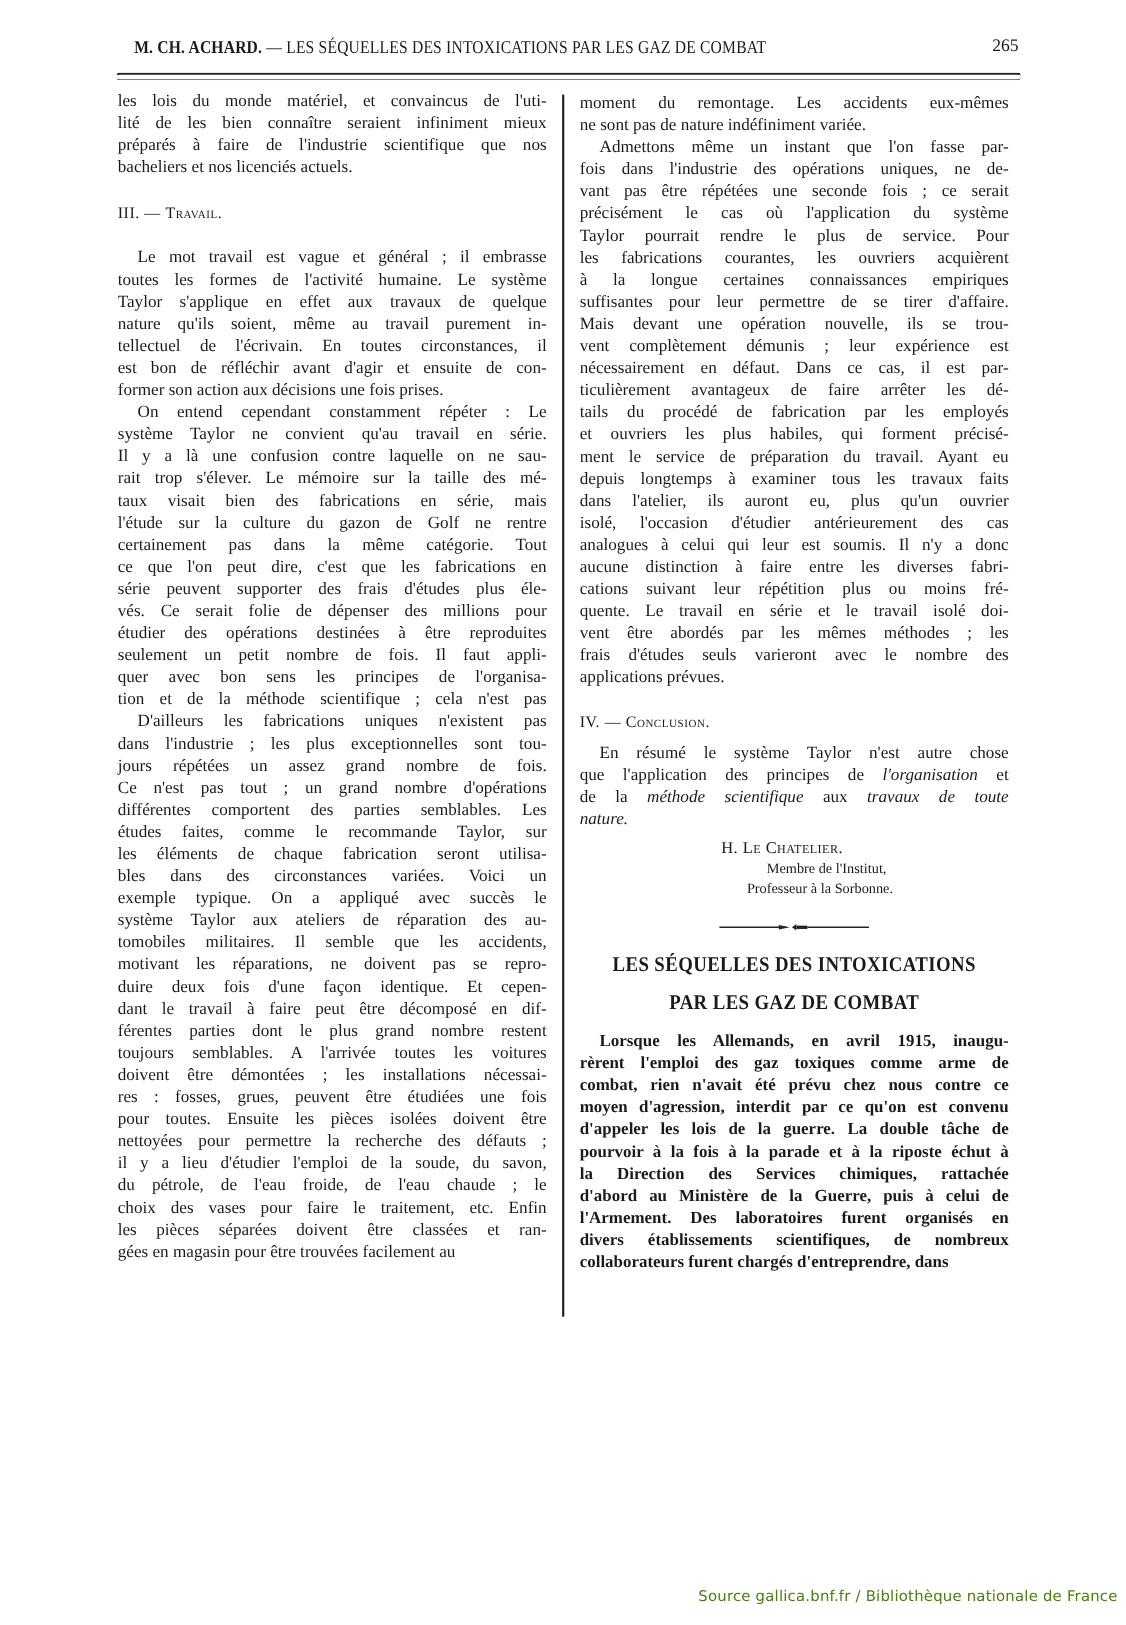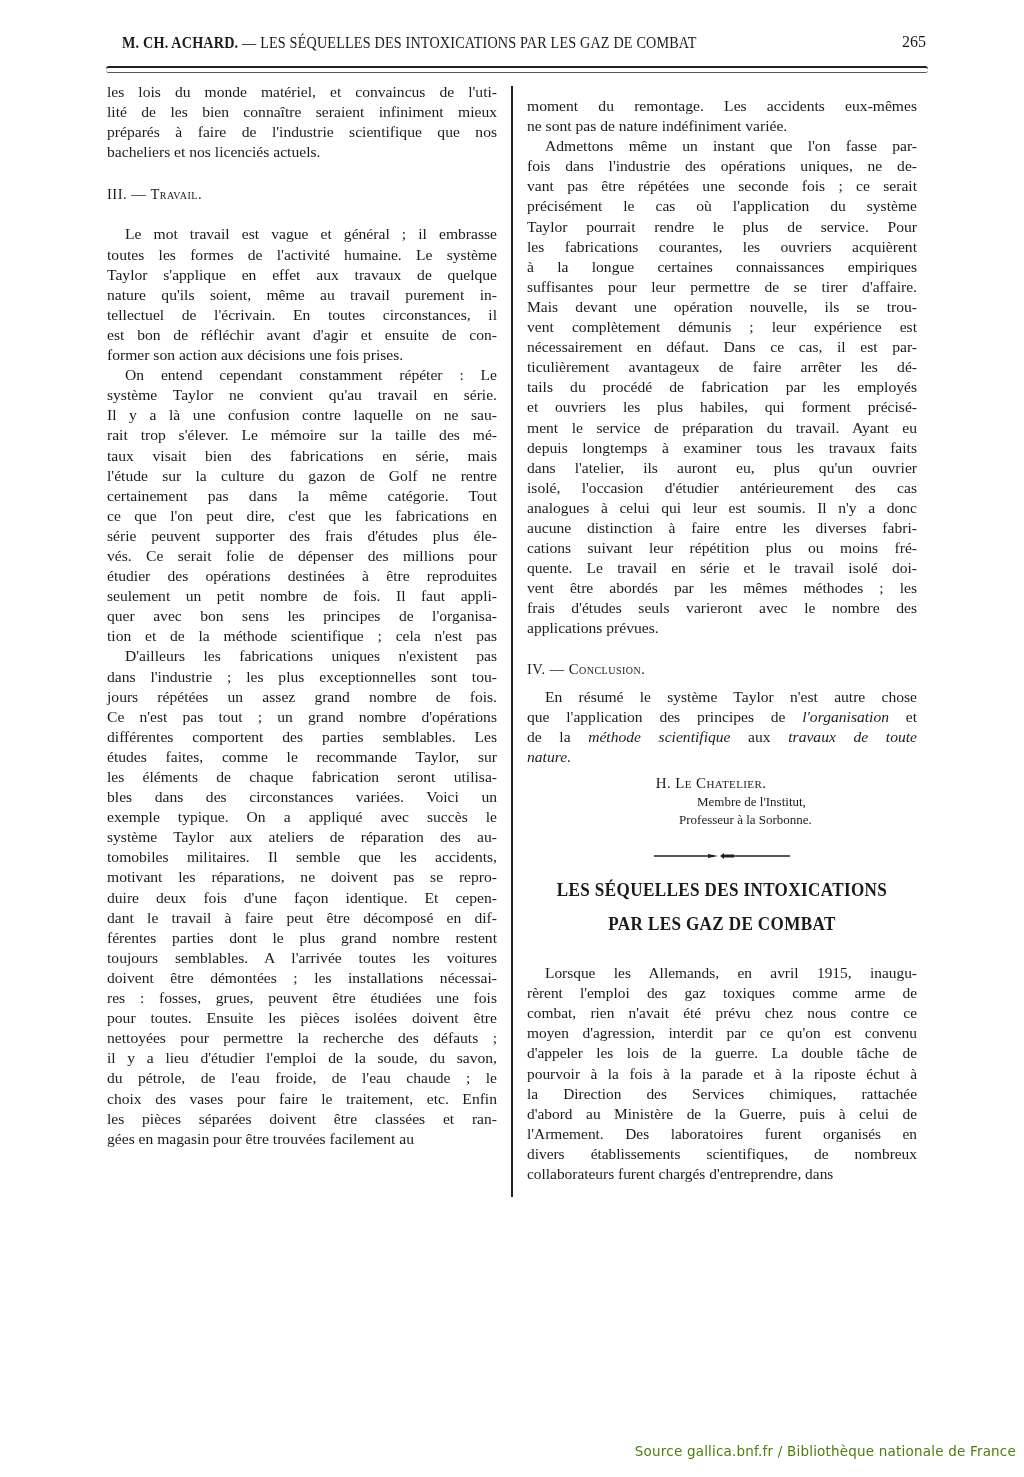--- a/index.html
+++ b/index.html
@@ -21,40 +21,40 @@
     position: absolute; right: 0; top: 0; font-size: 16px;
   }
   .top-rule {
     position: absolute; left: 106px; top: 66px; width: 822px; height: 4px;
     border-top: 2px solid #222; border-bottom: 1px solid #555; border-radius: 3px;
   }
   .col {
     position: absolute; font-size: 15.6px; line-height: 20.1px; text-align: justify;
   }
   .col-left { left: 107px; top: 82px; width: 390px; }
-  .col-right { left: 527px; top: 96px; width: 390px; }
+  .col-right { left: 527px; top: 84px; width: 390px; }
   .divider {
     position: absolute; left: 511px; top: 86px; width: 1.5px; height: 1111px; background: #222;
   }
   .line { display: block; white-space: nowrap; text-align-last: justify; text-align: justify; }
   .line.last { text-align-last: left; }
   .indent { text-indent: 18px; }
   .section-head {
     display: block; text-align: left; font-size: 14.5px; margin: 18px 0 16px 0; letter-spacing: 0.5px;
   }
   .smallcaps { font-variant: small-caps; }
   .sig-name { display: block; text-align: center; padding-right: 22px; font-size: 15px; margin-top: 6px; letter-spacing: 0.4px; }
   .sig-role { display: block; text-align: left; padding-left: 170px; font-size: 13px; line-height: 18px; }
   .ornament { display: block; text-align: center; margin: 18px 0 14px 0; height: 12px; }
   .article-title {
     display: block; text-align: center; font-weight: bold;
     font-family: "Liberation Serif", serif; font-size: 19px; line-height: 34px;
     letter-spacing: 0.4px; transform: scaleX(0.9);
   }
-  .article-body { font-weight: normal; font-size: 15.4px; line-height: 20.1px; margin-top: 22px; }
+  .article-body { font-weight: bold; font-size: 15.4px; line-height: 20.1px; margin-top: 8px; }
   .footer-source {
     position: absolute; right: 8px; top: 1443px;
     font-family: "DejaVu Sans", sans-serif; font-size: 13.5px; color: #4d7c0f; letter-spacing: 0.2px;
   }
   i.it { font-style: italic; }
 </style>
 </head>
 <body>
 
 <div class="header">

